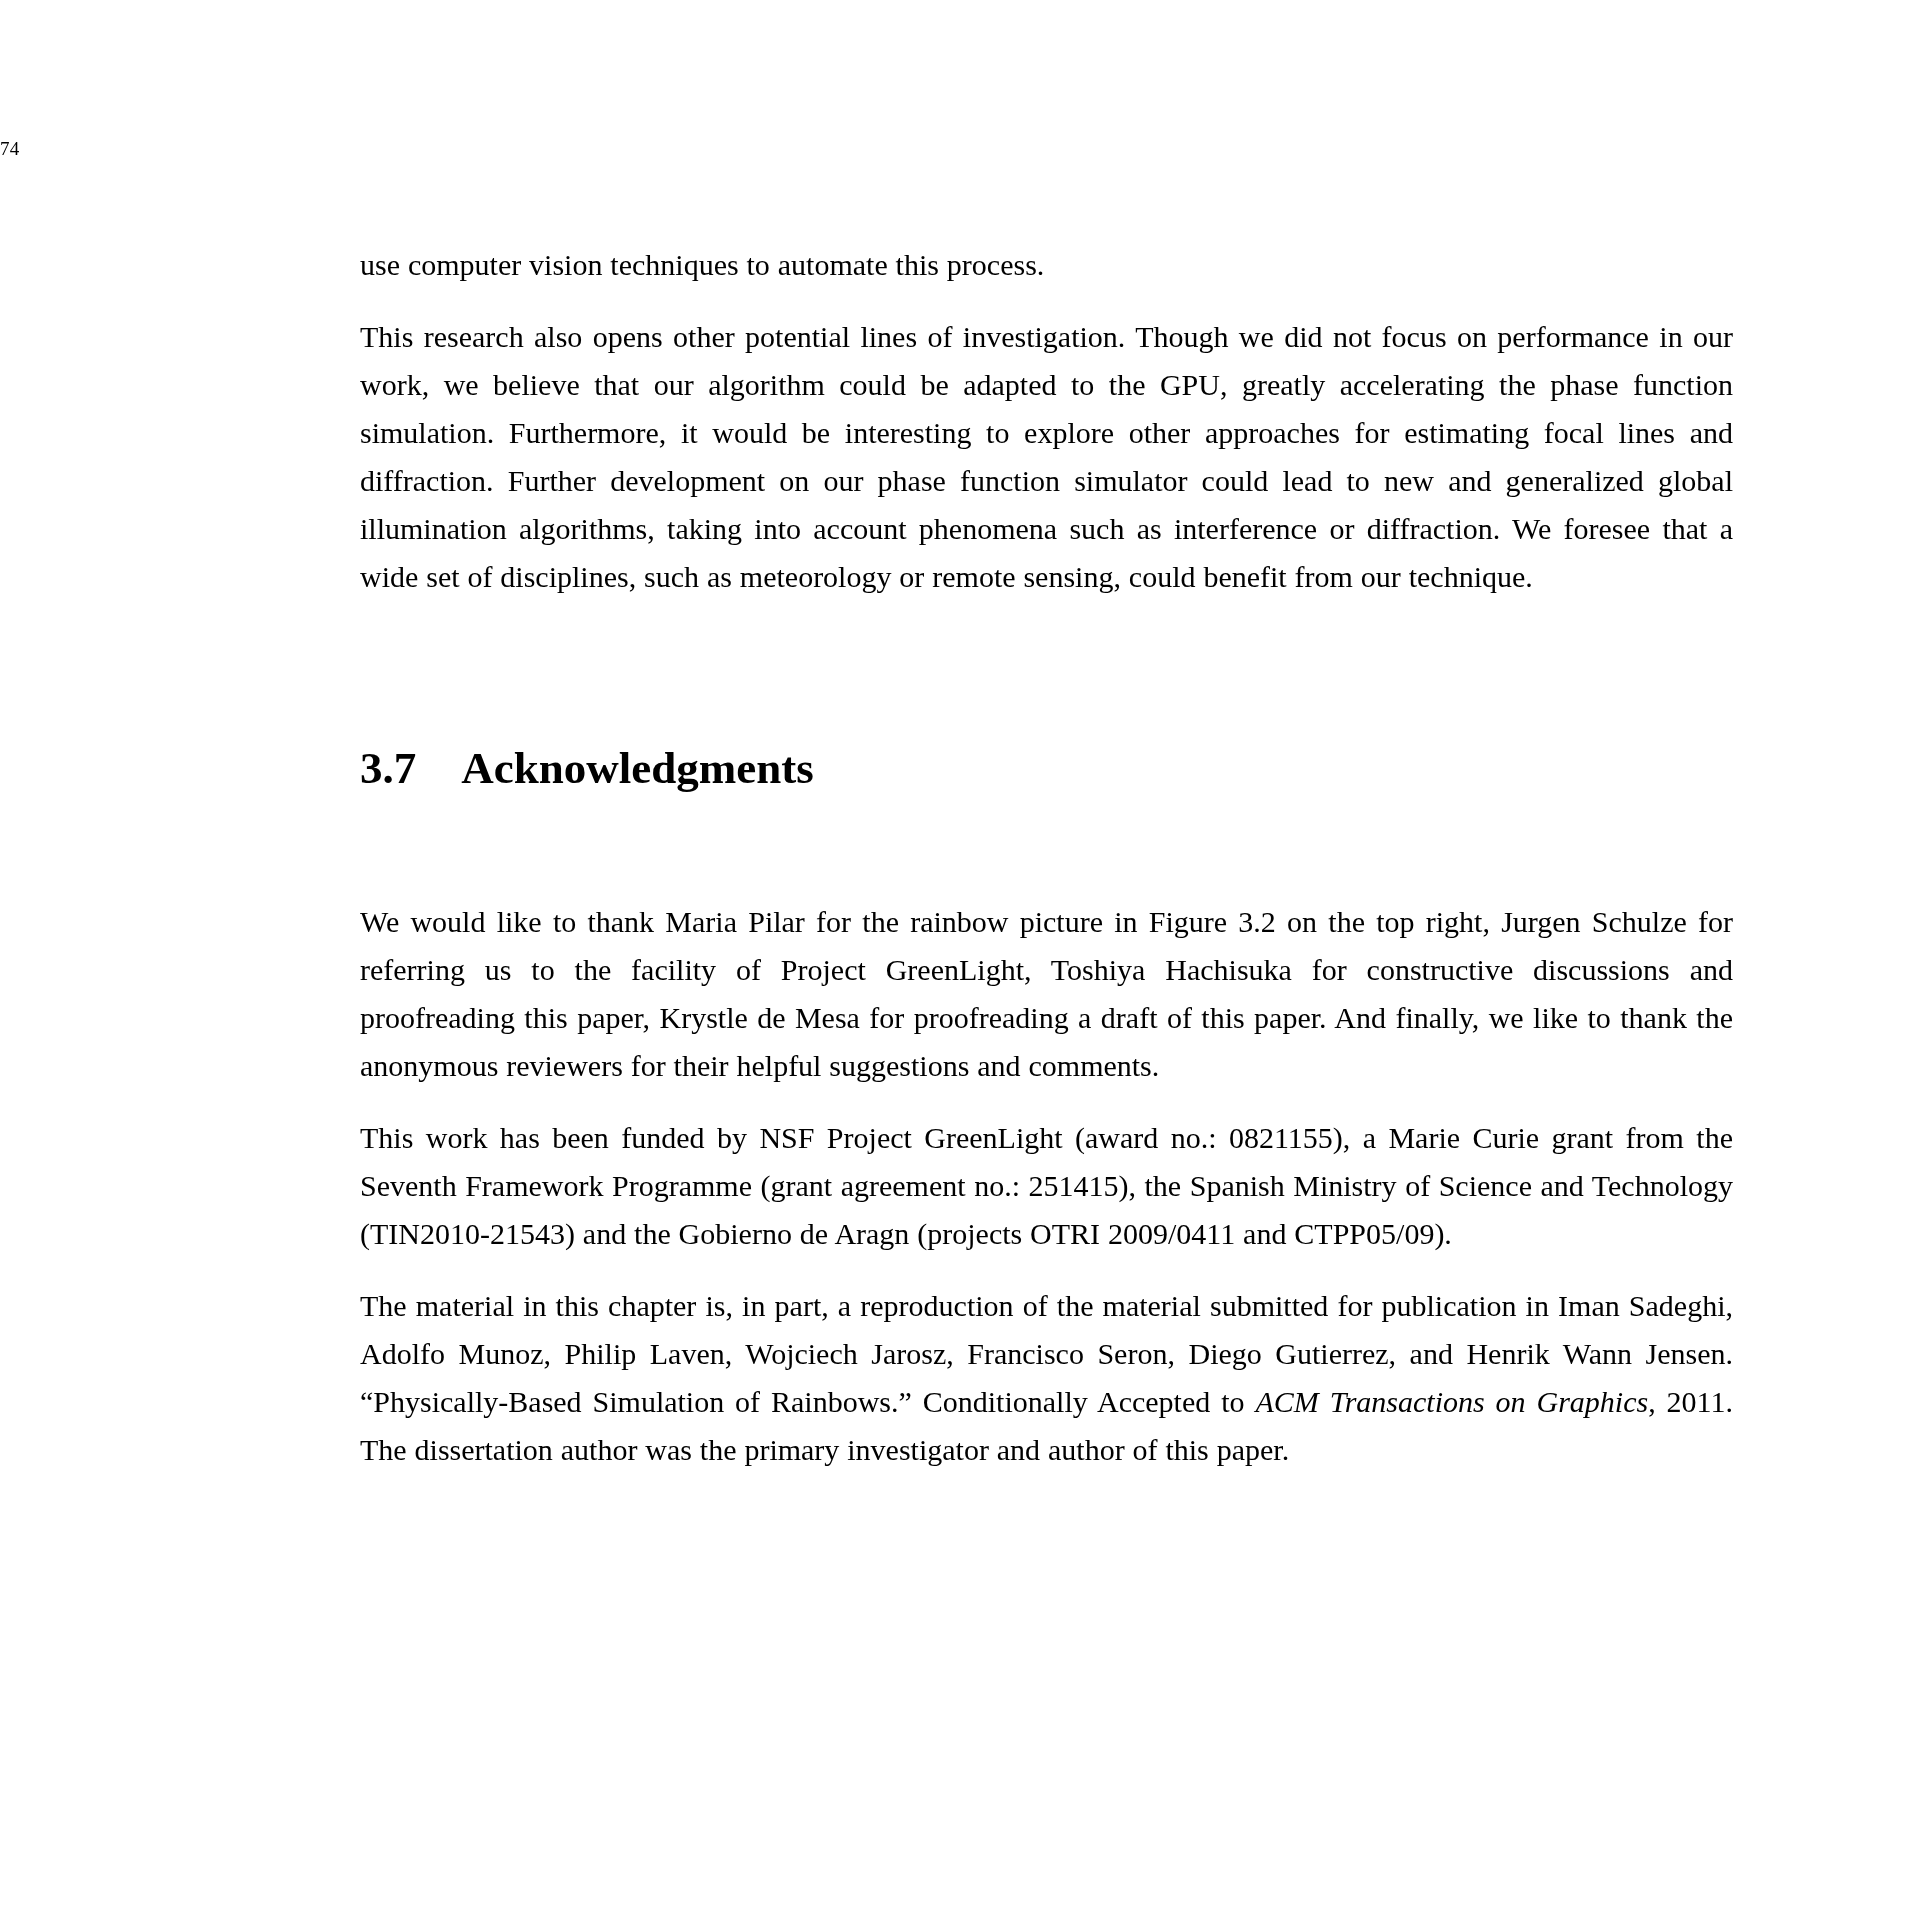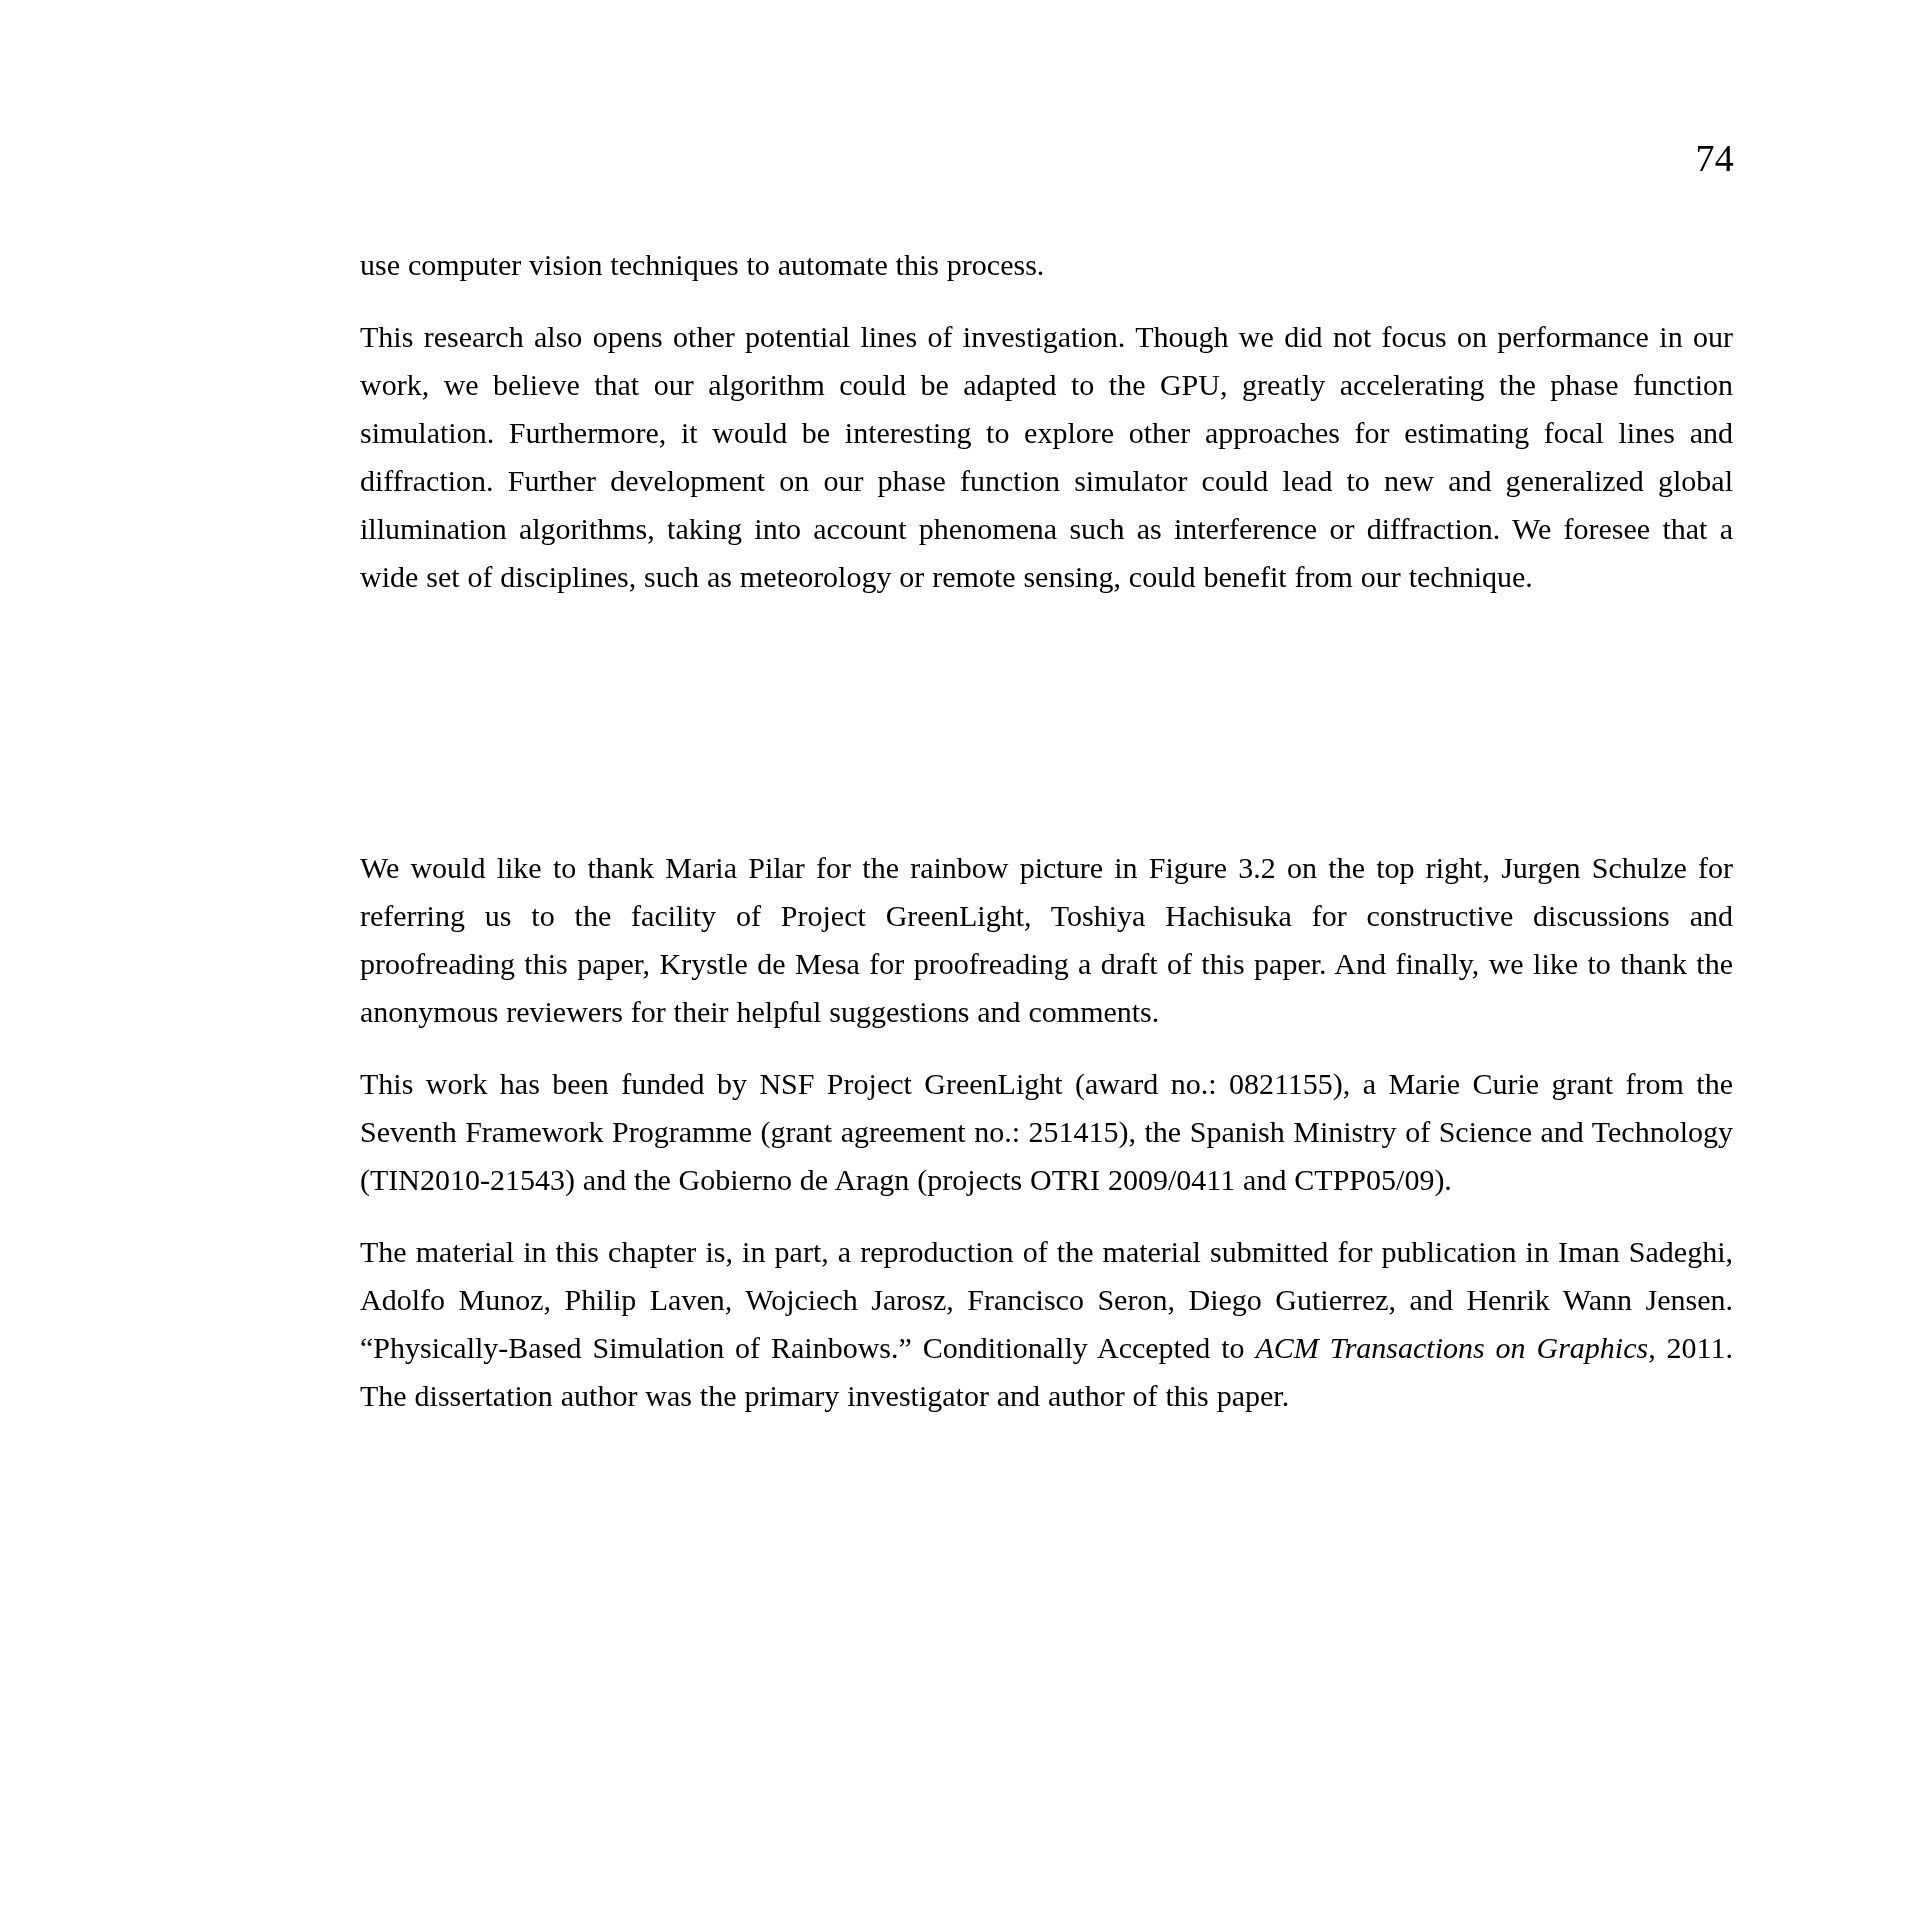--- a/index.html
+++ b/index.html
@@ -18,24 +18,24 @@
     position: relative;
     width: 1965px;
     height: 2542px;
     box-sizing: border-box;
     background: #ffffff;
     overflow: hidden;
   }
   .folio {
     position: absolute;
     top: 139px;
-    left: 8px;
+    left: 0;
     width: 1726px;
-    text-align: right;
-    font-size: 38px;
+    text-align: left;
+    font-size: 19px;
     line-height: 1;
     letter-spacing: 0.2px;
   }
   .textblock {
     position: absolute;
     top: 241px;
     left: 360px;
     width: 1373px;
   }
   p.para {
@@ -79,20 +79,21 @@
   <div class="folio">74</div>
 
   <div class="textblock">
 
     <p class="para">use computer vision techniques to automate this process.</p>
 
     <p class="para">This research also opens other potential lines of investigation. Though we did not focus on performance in our work, we believe that our algorithm could be adapted to the GPU, greatly accelerating the phase function simulation. Furthermore, it would be interesting to explore other approaches for estimating focal lines and diffraction. Further development on our phase function simulator could lead to new and generalized global illumination algorithms, taking into account phenomena such as interference or diffraction. We foresee that a wide set of disciplines, such as meteorology or remote sensing, could benefit from our technique.</p>
 
     <div class="gap-before-heading"></div>
 
+    <h2 class="section-heading"><span class="heading-num">3.7</span><span class="heading-gap"></span><span class="heading-text">Acknowledgments</span></h2>
 
     <div class="after-heading-gap"></div>
 
     <p class="para">We would like to thank Maria Pilar for the rainbow picture in Figure 3.2 on the top right, Jurgen Schulze for referring us to the facility of Project GreenLight, Toshiya Hachisuka for constructive discussions and proofreading this paper, Krystle de Mesa for proofreading a draft of this paper. And finally, we like to thank the anonymous reviewers for their helpful suggestions and comments.</p>
 
     <p class="para">This work has been funded by NSF Project GreenLight (award no.: 0821155), a Marie Curie grant from the Seventh Framework Programme (grant agreement no.: 251415), the Spanish Ministry of Science and Technology (TIN2010-21543) and the Gobierno de Aragn (projects OTRI 2009/0411 and CTPP05/09).</p>
 
     <p class="para"><span>The material in this chapter is, in part, a reproduction of the material submitted for publication in Iman Sadeghi, Adolfo Munoz, Philip Laven, Wojciech Jarosz, Francisco Seron, Diego Gutierrez, and Henrik Wann Jensen. “Physically-Based Simulation of Rainbows.” Conditionally Accepted to </span><em class="title-italic">ACM Transactions on Graphics</em><span>, 2011. The dissertation author was the primary investigator and author of this paper.</span></p>
 
   </div>

